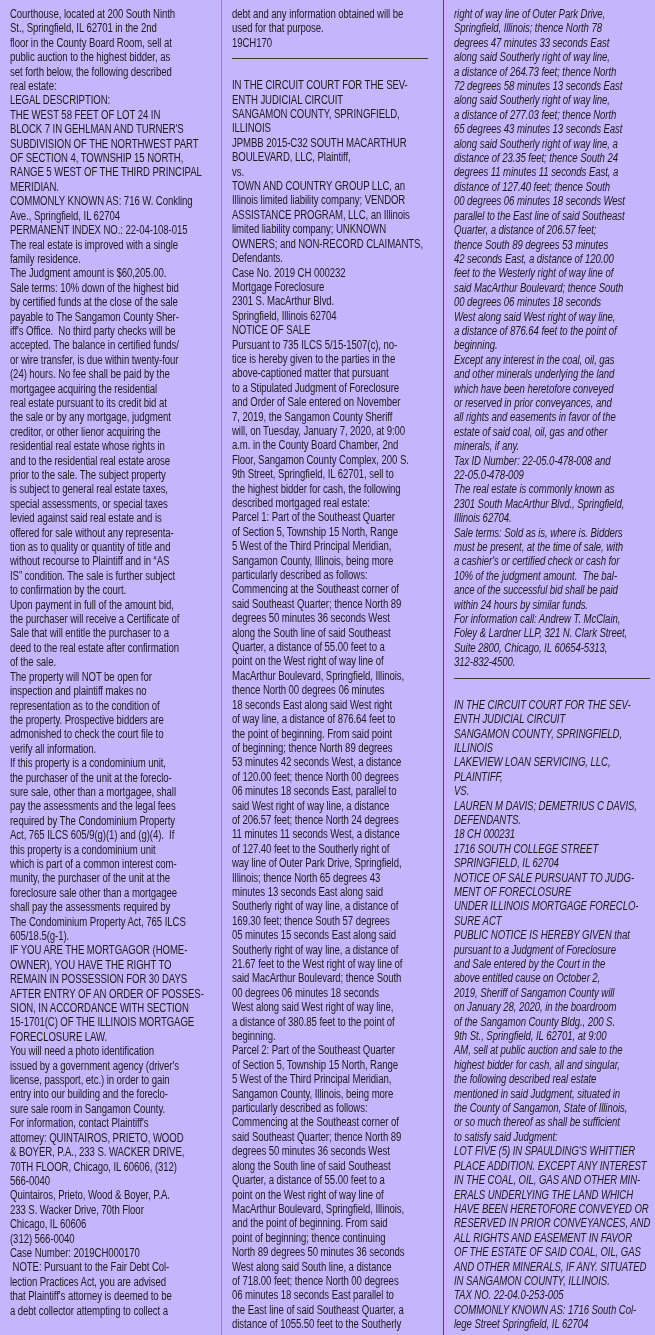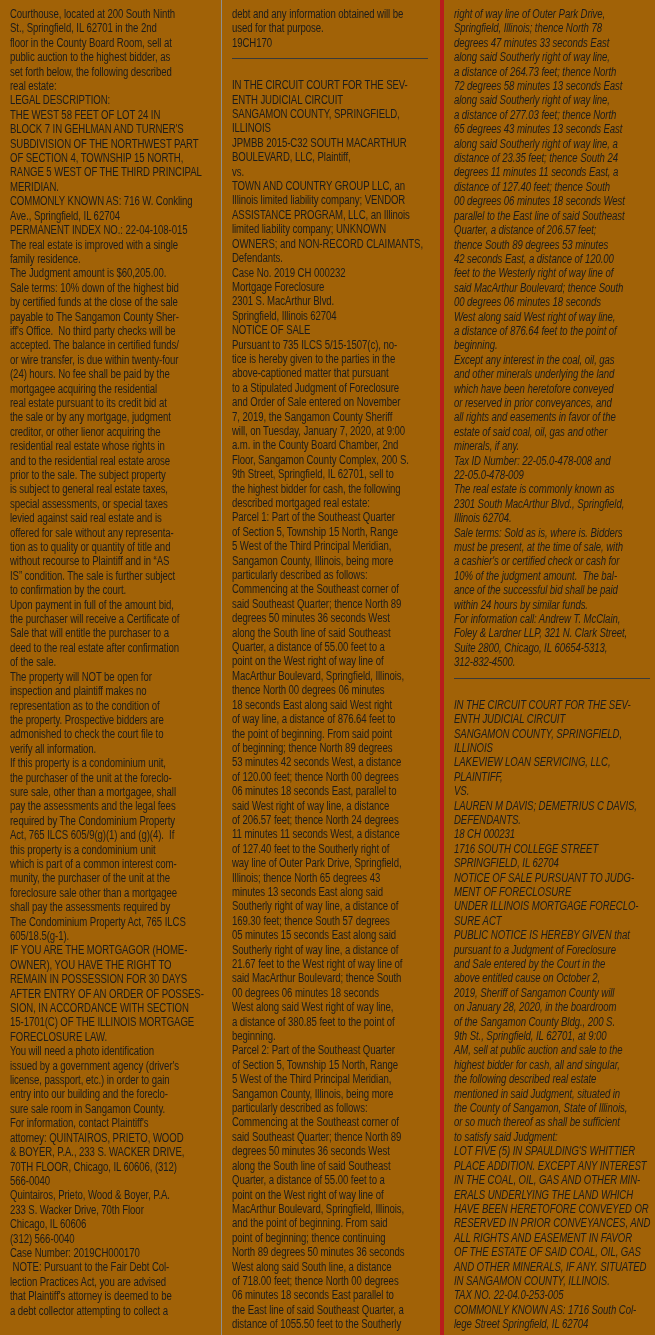--- a/index.html
+++ b/index.html
@@ -5,29 +5,29 @@
   * { margin: 0; padding: 0; box-sizing: border-box; }
   html, body {
     width: 655px; height: 1335px;
     background: #ffffff;
     font-family: "Liberation Sans", "DejaVu Sans", sans-serif;
     overflow: hidden;
   }
   .page {
     display: flex;
     width: 655px; height: 1335px;
-    background: #a16207;
+    background: #c4b5fd;
   }
   .column {
     padding: 7px 6px 4px 10px;
     height: 1335px;
     overflow: hidden;
   }
   .col-1 { width: 222px; border-right: 1px solid #8f8f8f; }
-  .col-2 { width: 222px; border-right: 4px solid #b91c1c; }
+  .col-2 { width: 222px; border-right: 1px solid #b91c1c; }
   .col-3 { width: 211px; font-style: italic; }
   .textblock {
     white-space: pre;
     font-size: 12px;
     line-height: 14.4px;
     color: #1b1b1b;
     letter-spacing: -0.1px;
     transform: scaleX(0.8);
     transform-origin: 0 0;
     width: 254px;

